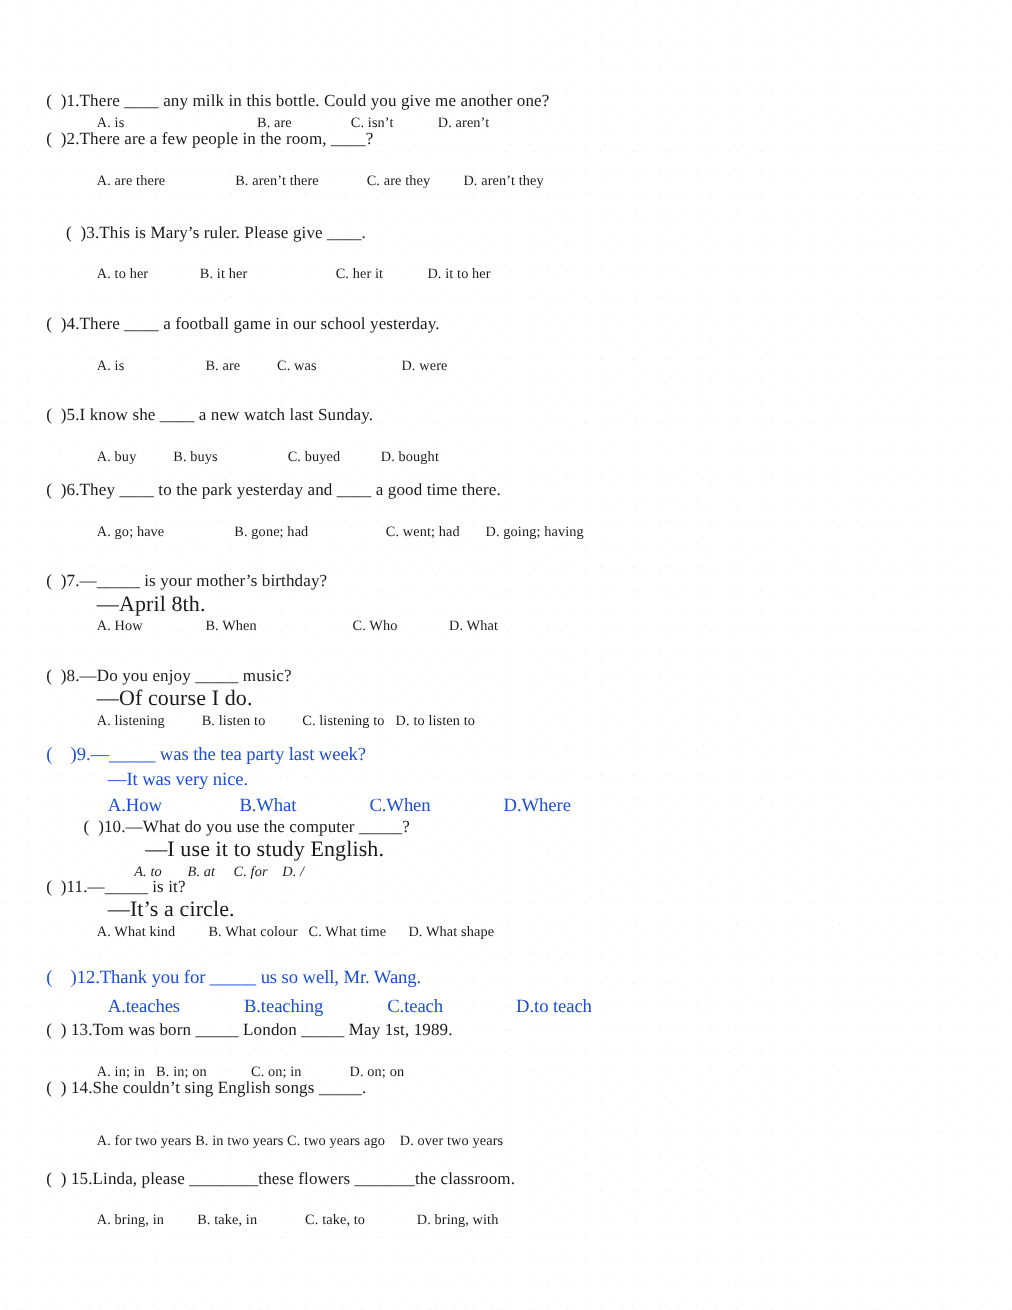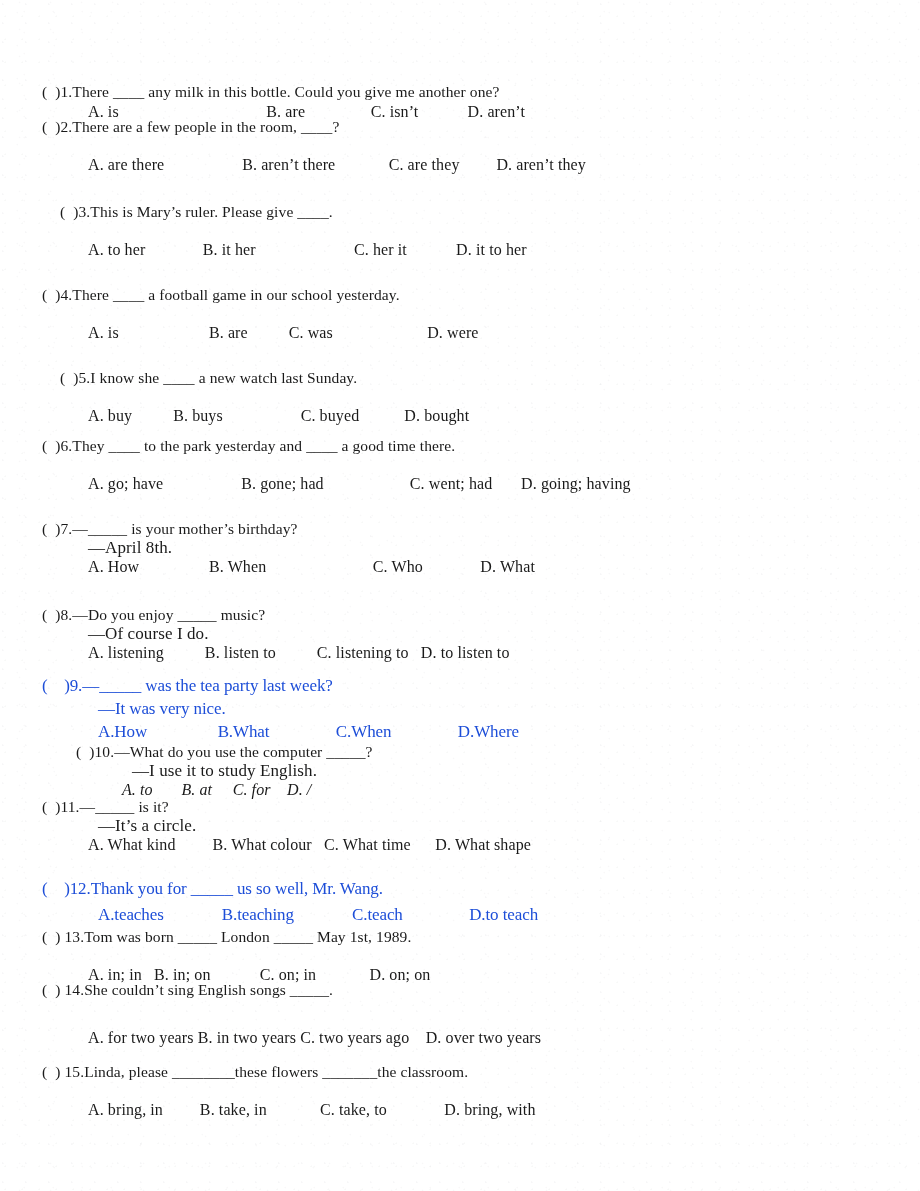--- a/index.html
+++ b/index.html
@@ -47,25 +47,25 @@
   .stem, .reply, .opts {
     white-space: pre;
     line-height: 1.05;
   }
 
   .stem {
     font-size: 15.5px;
     letter-spacing: .1px;
   }
   .reply {
-    font-size: 17px;
+    font-size: 20px;
     letter-spacing: .1px;
   }
   .opts {
-    font-size: 16px;
+    font-size: 13px;
     letter-spacing: .1px;
   }
 
   
   .faint .stem,
   .faint .reply,
   .faint .opts {
     color: #1d4ed8;
     font-size: 17px;
     letter-spacing: -.1px;
@@ -92,21 +92,21 @@
     <div class="stem" style="padding-left:60px;"><span>(  )3.</span><span>This is Mary’s ruler. Please give ____.</span></div>
     <div class="opts" style="padding-left:88px;margin-top:22px;">A. to her              B. it her                        C. her it            D. it to her</div>
   </div>
 
   <div class="q-block" style="top:275px;">
     <div class="stem" style="padding-left:42px;"><span>(  )4.</span><span>There ____ a football game in our school yesterday.</span></div>
     <div class="opts" style="padding-left:88px;margin-top:22px;">A. is                      B. are          C. was                       D. were</div>
   </div>
 
   <div class="q-block" style="top:358px;">
-    <div class="stem" style="padding-left:60px;"><span>(  )5.</span><span>I know she ____ a new watch last Sunday.</span></div>
+    <div class="stem" style="padding-left:42px;"><span>(  )5.</span><span>I know she ____ a new watch last Sunday.</span></div>
     <div class="opts" style="padding-left:88px;margin-top:22px;">A. buy          B. buys                   C. buyed           D. bought</div>
   </div>
 
   <div class="q-block" style="top:426px;">
     <div class="stem" style="padding-left:42px;"><span>(  )6.</span><span>They ____ to the park yesterday and ____ a good time there.</span></div>
     <div class="opts" style="padding-left:88px;margin-top:22px;">A. go; have                   B. gone; had                     C. went; had       D. going; having</div>
   </div>
 
   <div class="q-block" style="top:509px;">
     <div class="stem" style="padding-left:42px;"><span>(  )7.</span><span>—_____ is your mother’s birthday?</span></div>

